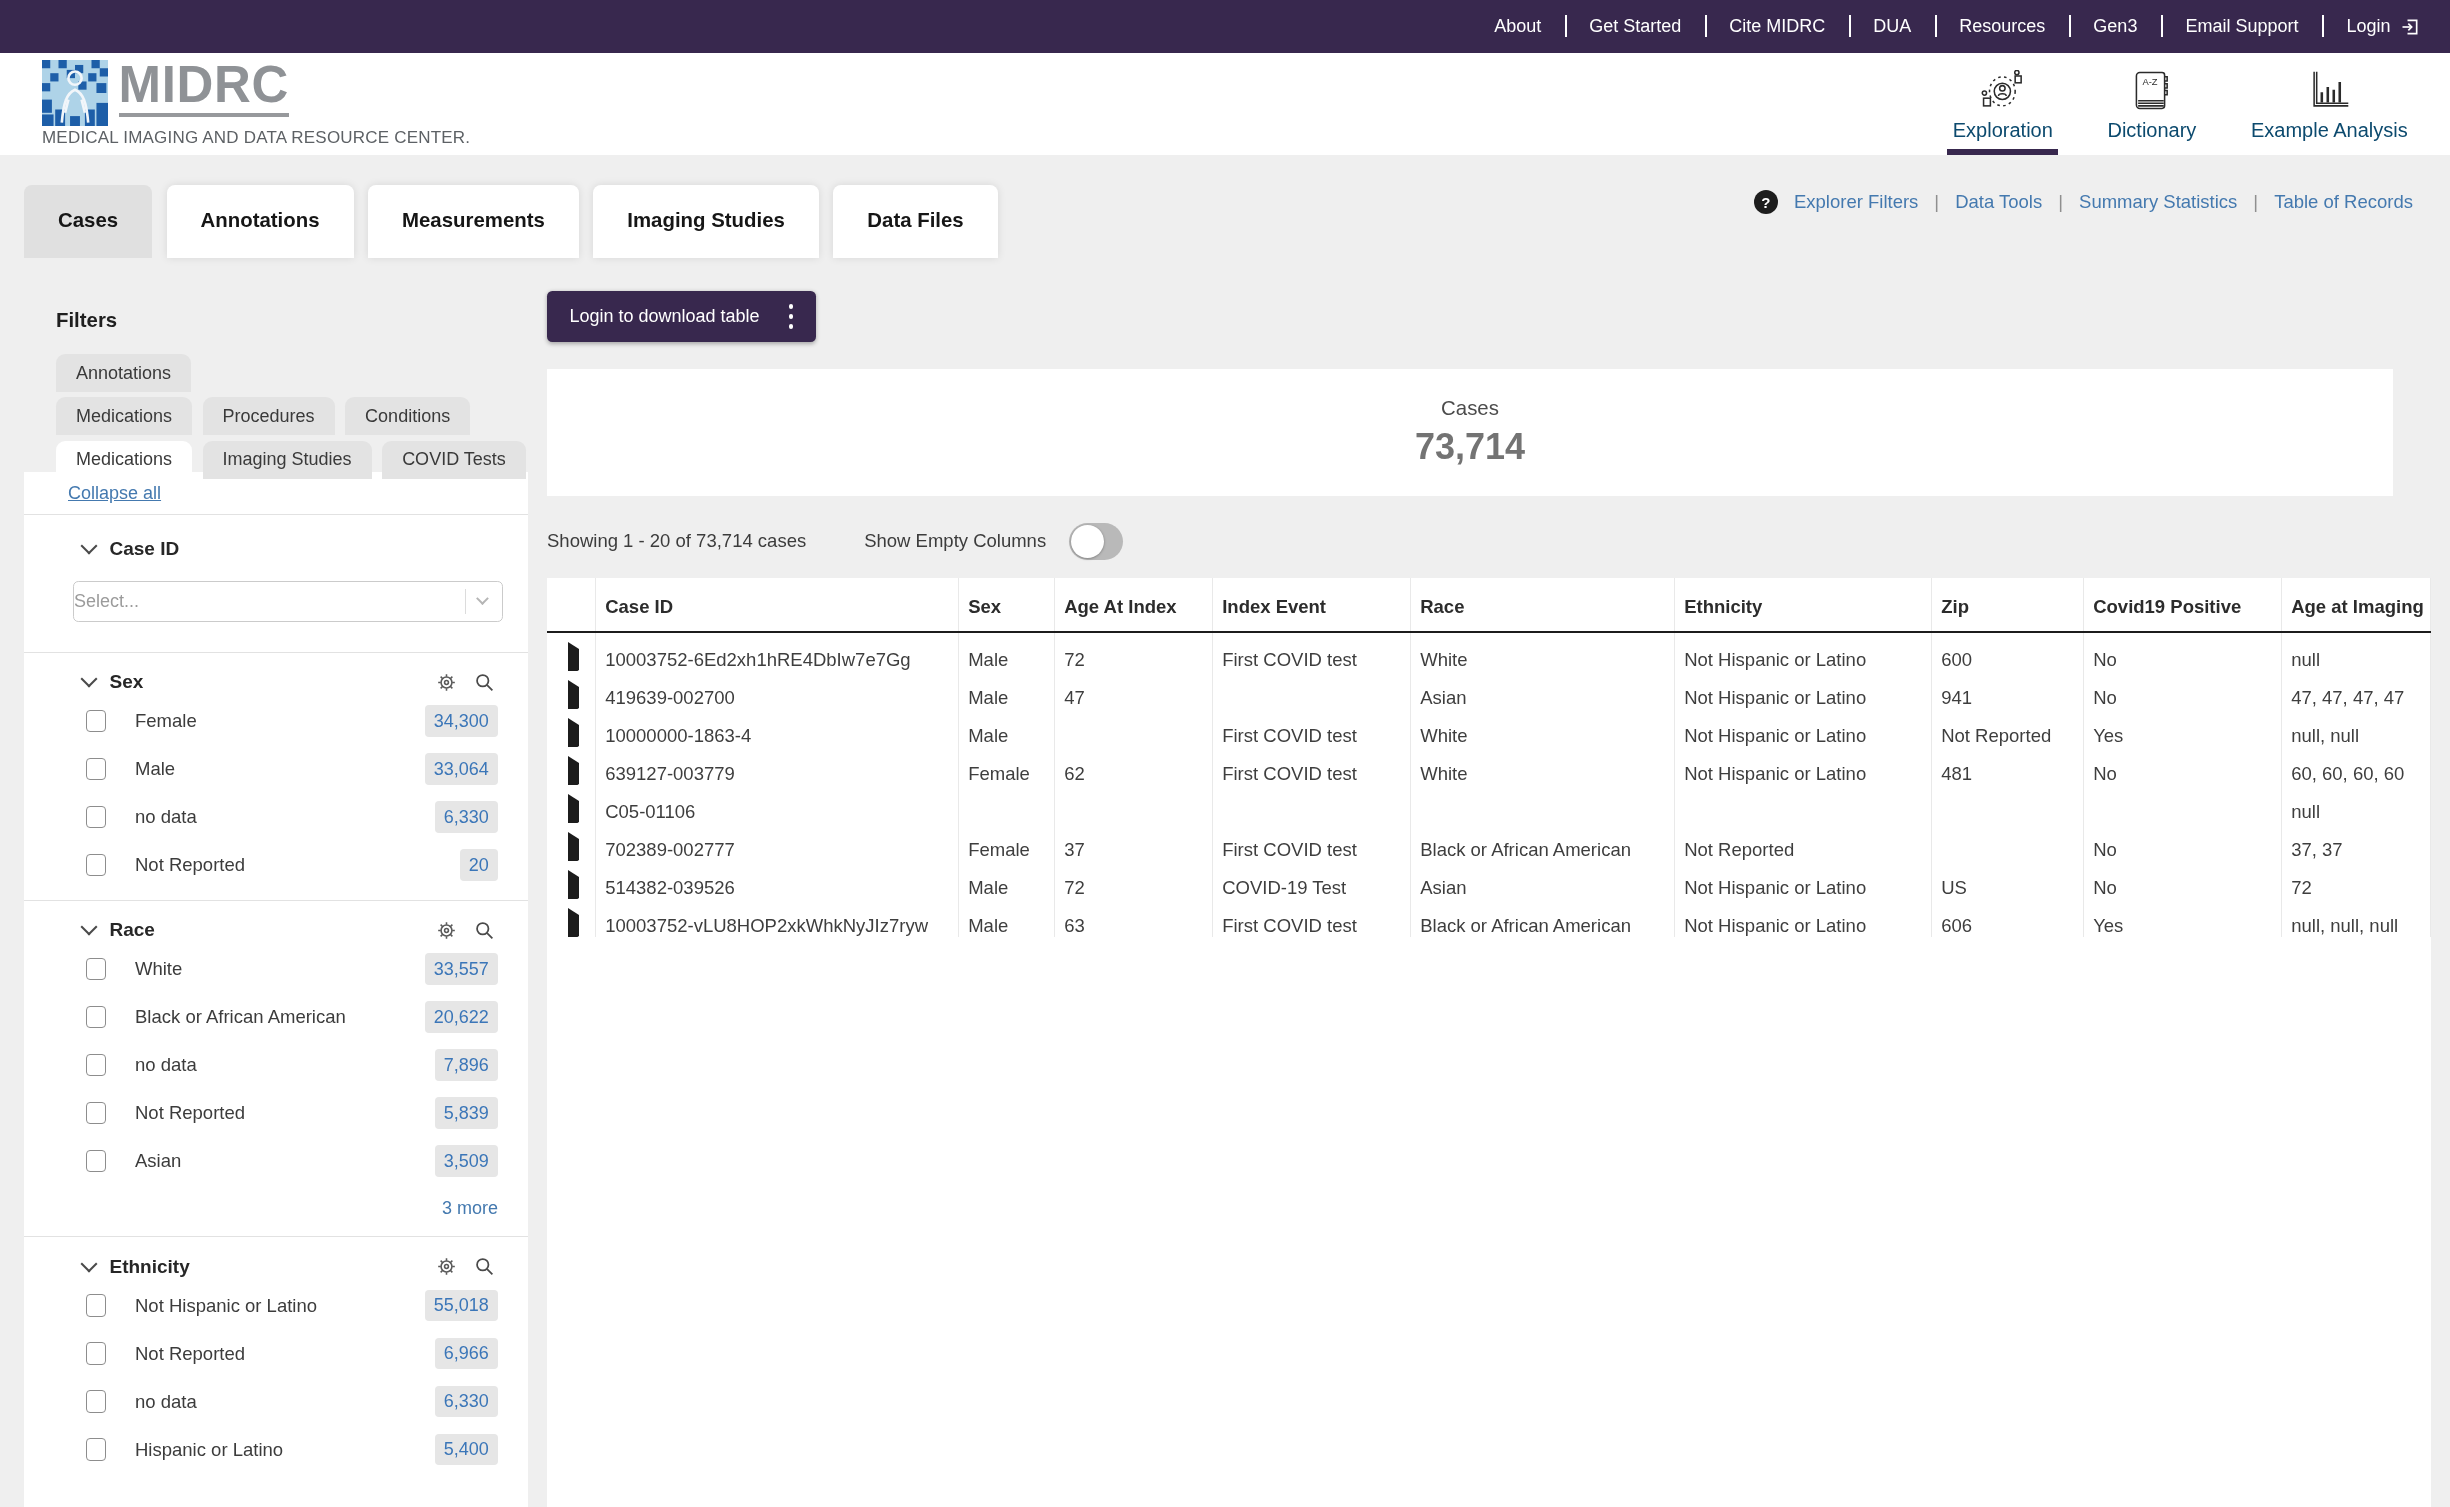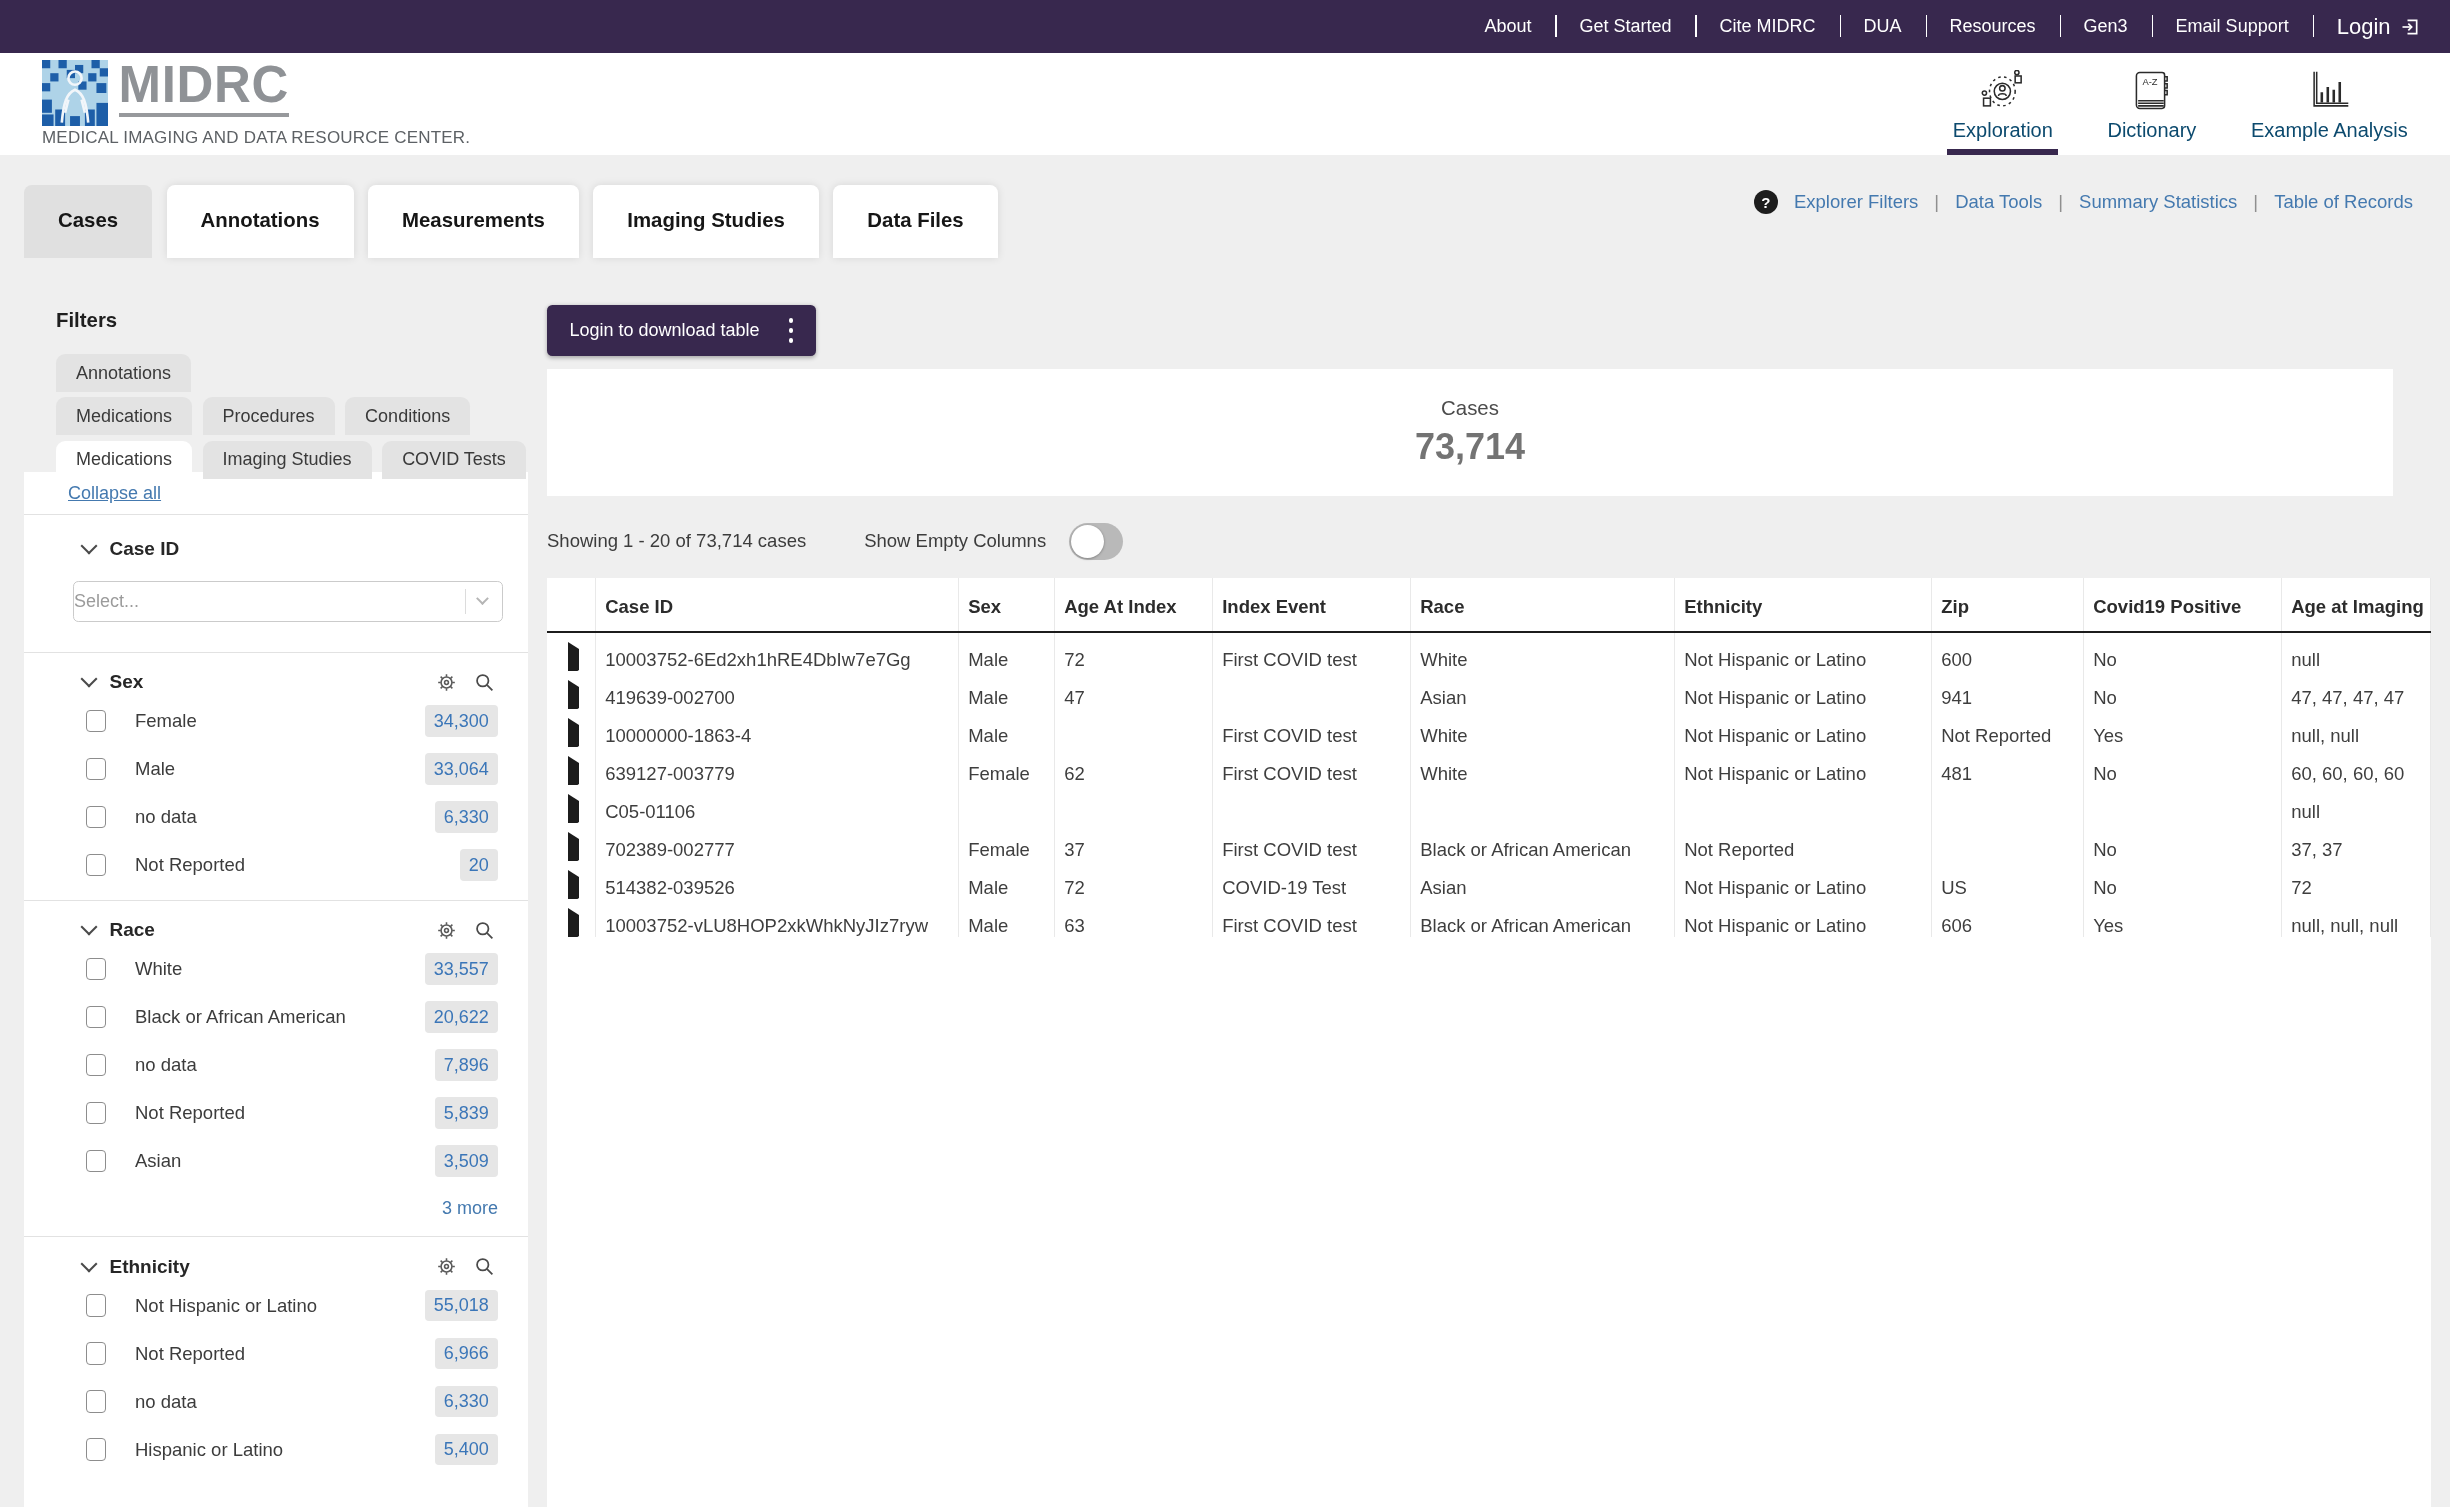--- a/index.html
+++ b/index.html
@@ -7,21 +7,21 @@
   body {
     position: relative; overflow: hidden;
     background:#efefef;
     font-family:"Liberation Sans", sans-serif;
     color:#2d2d2d;
   }
   
   .topbar{height:53px;background:#38284e;display:flex;justify-content:flex-end;align-items:center;padding-right:25px;}
   .tn-item{color:#fff;font-size:18px;padding:0 24px;position:relative;line-height:53px;height:53px;cursor:pointer;white-space:nowrap;}
   .tn-item + .tn-item::before, .tn-login::before{content:"";position:absolute;left:0;top:15px;width:1.3px;height:22.4px;background:#fff;}
-  .tn-login{color:#fff;font-size:22px;padding:0 5.3px 0 24px;position:relative;height:53px;display:flex;align-items:center;gap:9.2px;cursor:pointer;}
+  .tn-login{color:#fff;font-size:18px;padding:0 5.3px 0 24px;position:relative;height:53px;display:flex;align-items:center;gap:9.2px;cursor:pointer;}
   .tn-login svg{width:20px;height:20px;}
   
   .header{height:102px;background:#fff;position:relative;}
   .logo{position:absolute;left:42px;top:6.6px;width:422px;}
   .logo-row{display:flex;align-items:flex-start;gap:10.5px;}
   .logo-icon{width:66px;height:66px;flex:0 0 auto;}
   .logo-text{display:flex;flex-direction:column;}
   .logo-word{font-size:51px;font-weight:700;color:#8f9296;line-height:0.98;letter-spacing:0.7px;}
   .logo-rule{height:4px;background:#97999c;margin-top:3.3px;}
   .logo-tagline{font-size:17px;color:#5d6165;margin-top:2px;letter-spacing:0.2px;white-space:nowrap;}
@@ -58,21 +58,21 @@
   .select-right{margin-left:auto;display:flex;align-items:center;padding-right:14.5px;}
   .select-div{width:0.7px;height:25px;background:#dcdcdc;margin-right:13px;}
   .chev-sm{width:9.2px;height:9.2px;border-left:2px solid #b5b5b5;border-bottom:2px solid #b5b5b5;transform:rotate(-45deg);margin-top:-4px;}
   .sec-list{padding:14.5px 0 10.5px;}
   .opt-row{display:flex;align-items:center;height:48px;padding:0 30px 0 62px;}
   .checkbox{width:20px;height:22.4px;border:1.3px solid #8d8d8d;border-radius:4px;background:#fff;flex:0 0 auto;cursor:pointer;}
   .opt-label{margin-left:29px;font-size:18.5px;color:#3c3c3c;white-space:nowrap;}
   .opt-badge{margin-left:auto;background:#e6e6e6;border-radius:4px;padding:5.3px 9.2px;font-size:18px;color:#3b76b8;}
   .more-link{display:block;text-align:right;padding:13px 30px 6.6px 0;font-size:18px;color:#4479af;cursor:pointer;}
   
-  .btn-row{position:absolute;left:547px;top:305px;display:flex;gap:28px;}
+  .btn-row{position:absolute;left:547px;top:291px;display:flex;gap:28px;}
   .btn{height:51px;background:#38284e;color:#fff;border-radius:5.3px;display:flex;align-items:center;font-size:18px;padding:0 22.4px;box-shadow:0 1.3px 4.6px rgba(0,0,0,0.3);cursor:pointer;white-space:nowrap;}
   .kebab{display:flex;flex-direction:column;gap:5.3px;margin-left:29px;}
   .kebab i{width:4.6px;height:4.6px;border-radius:50%;background:#fff;}
   .btn svg{width:22.4px;height:22.4px;}
   .btn .ic-left{margin-right:13px;}
   .btn .ic-right{margin-left:16px;}
   .cases-card{position:absolute;left:547px;top:369px;width:1846px;height:127px;background:#fff;display:flex;flex-direction:column;align-items:center;justify-content:center;gap:6.6px;}
   .cases-label{font-size:20.4px;color:#4c4c4c;}
   .cases-value{font-size:36px;font-weight:700;color:#737373;}
   .showing-row{position:absolute;left:547px;top:522px;display:flex;align-items:center;height:38px;font-size:18.5px;color:#3c3c3c;}

